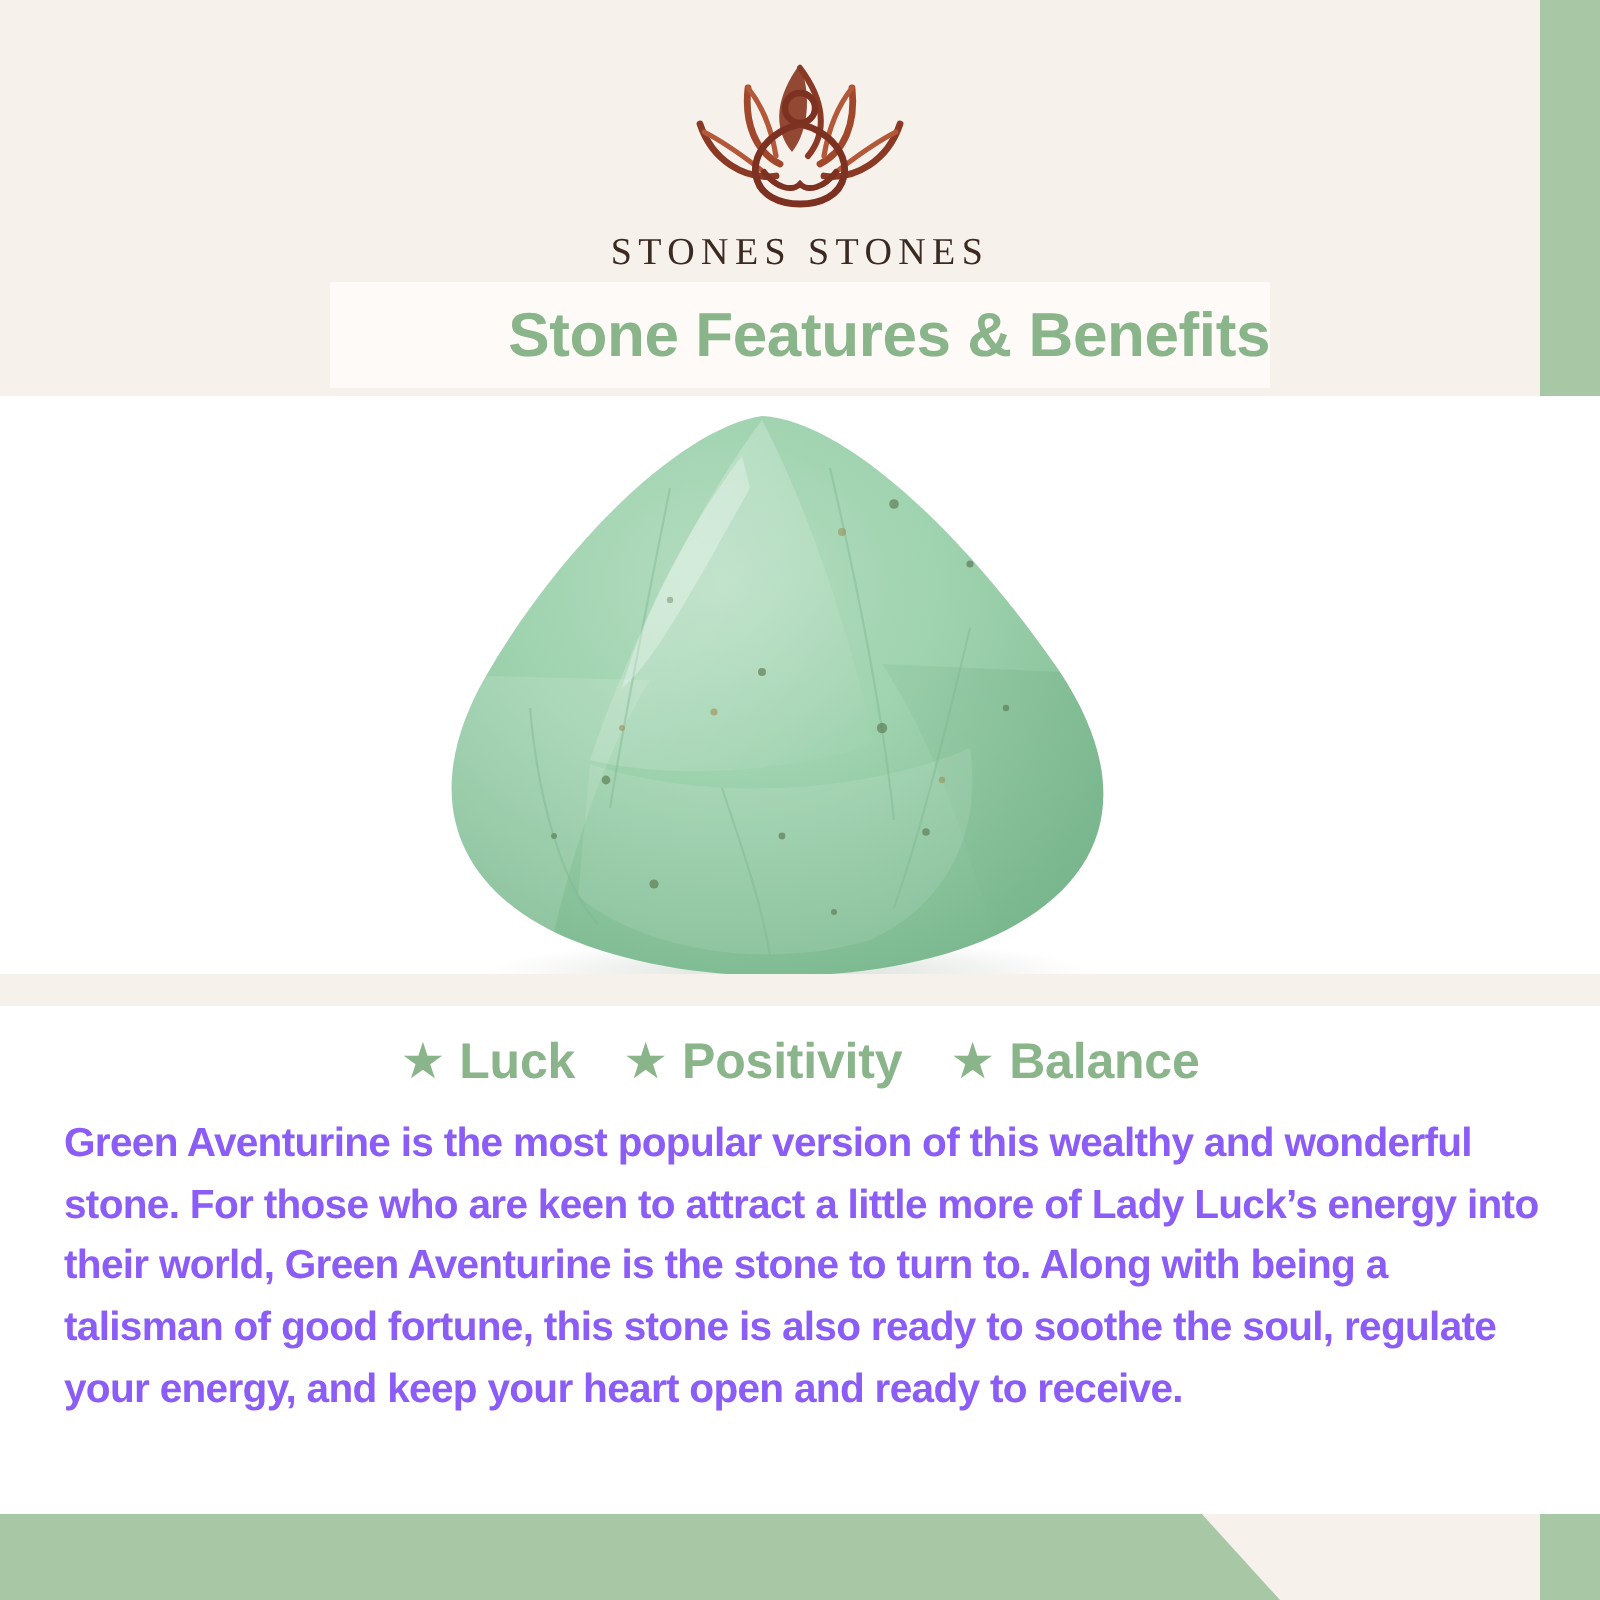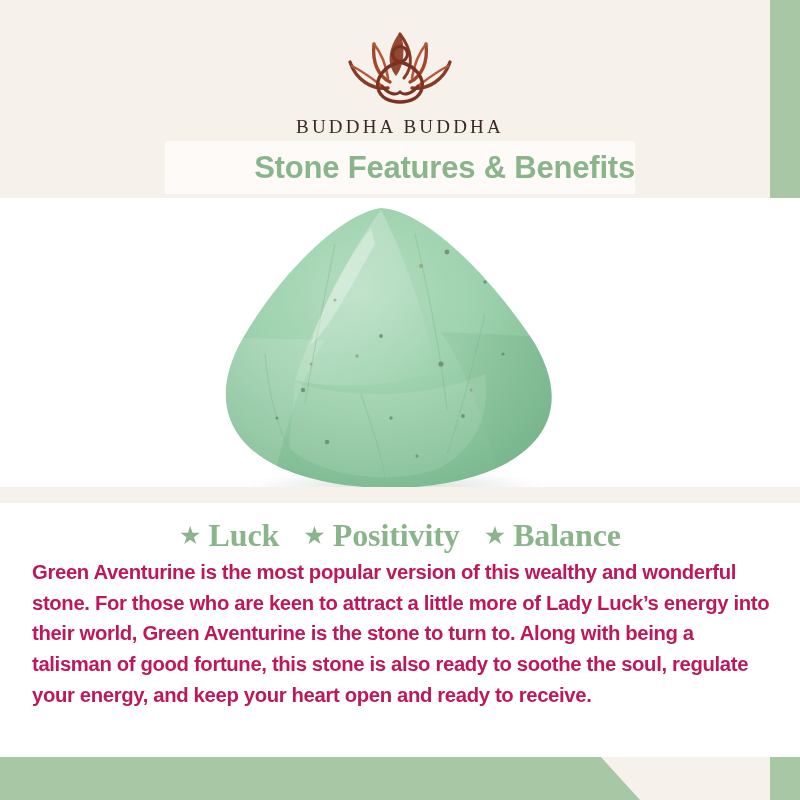--- a/index.html
+++ b/index.html
@@ -161,35 +161,35 @@
     display: flex;
     align-items: center;
     gap: 7px;
   }
   .benefit-star {
     color: #8ab489;
     font-size: 25px;
     line-height: 1;
   }
   .benefit-label {
-    font-family: Liberation Serif, serif;
-    font-size: 32px;
+    font-family: Liberation Sans, sans-serif;
+    font-size: 25px;
     font-weight: bold;
     color: #8ab489;
     letter-spacing: -0.1px;
   }
 
   .body-copy {
     position: absolute;
     left: 32px; top: 54px;
     width: 740px;
     font-size: 20.3px;
     font-weight: bold;
     line-height: 1.515;
-    color: #be185d;
+    color: #8b5cf6;
     letter-spacing: -0.35px;
     text-align: left;
   }
 </style>
 </head>
 <body>
 
 <div id="page">
 
   <div class="frame-top"></div>
@@ -210,21 +210,21 @@
         <path d="M116 22 C 108 32, 104 44, 102 56" stroke="#b4583a" stroke-width="2.6"></path>
         <path d="M40 40 C 46 58, 62 68, 78 66" stroke="#8a3a24"></path>
         <path d="M42 44 C 54 50, 64 58, 72 64" stroke="#b4583a" stroke-width="2.4"></path>
         <path d="M140 40 C 134 58, 118 68, 102 66" stroke="#8a3a24"></path>
         <path d="M138 44 C 126 50, 116 58, 108 64" stroke="#b4583a" stroke-width="2.4"></path>
         <circle cx="90" cy="32" r="7.5" stroke="#7d3120" stroke-width="3.2"></circle>
         <path d="M90 40 C 74 44, 66 56, 68 66 C 70 76, 80 80, 90 80 C 100 80, 110 76, 112 66 C 114 56, 106 44, 90 40 Z" stroke="#7d3120" stroke-width="3.4"></path>
         <path d="M72 64 C 78 72, 86 74, 90 70 C 94 74, 102 72, 108 64" stroke="#7d3120" stroke-width="3"></path>
       </g>
     </svg>
-    <div class="logo-word">BUDDHA BUDDHA</div>
+    <div class="logo-word">STONES STONES</div>
   </div>
 
   <div class="headline-banner">
     <div class="headline-text">Stone Features &amp; Benefits</div>
   </div>
 
   <div class="photo-area">
     <svg class="stone" viewBox="0 0 415 300">
       <defs>
         <radialGradient id="stoneG" cx="42%" cy="30%" r="78%">

